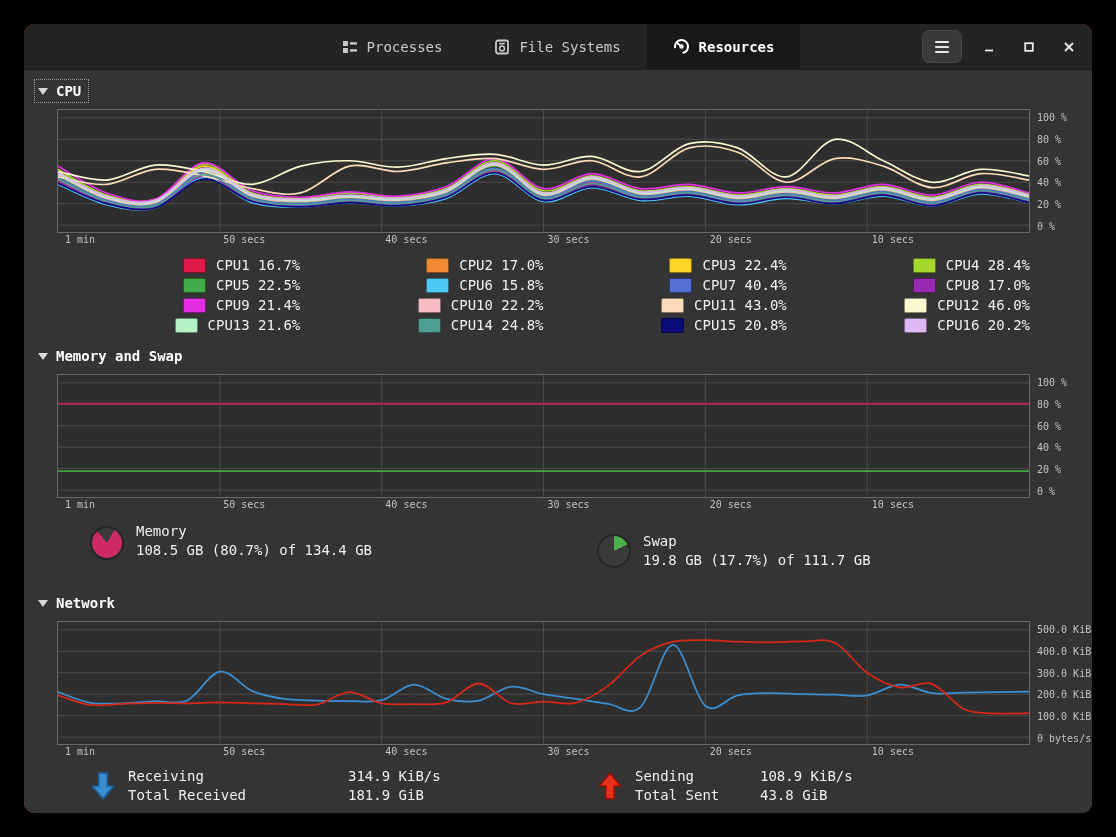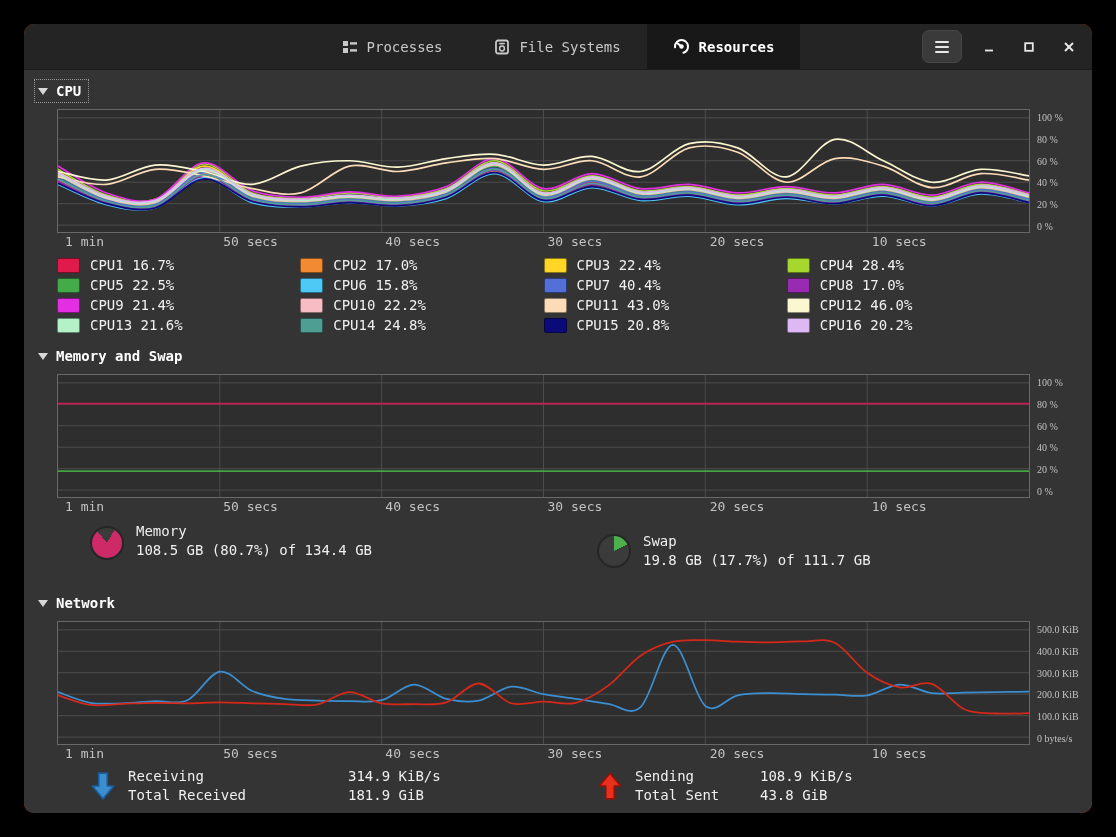--- a/index.html
+++ b/index.html
@@ -25,28 +25,28 @@
   .section-header.focused{outline:1px dotted #999;outline-offset:1px;}
   .tri{width:0;height:0;border-left:5px solid transparent;border-right:5px solid transparent;
     border-top:7px solid #d8d8d8;}
   .sec-cpu-h{margin-top:11px;} .sec-mem-h{margin-top:11px;} .sec-net-h{margin-top:9px;}
   
   .chart-block{margin-left:33px;margin-top:8px;}
   .chart-row{display:flex;}
   .plot{width:973px;height:124px;background:#2e2e2e;border:1px solid #686868;position:relative;box-sizing:border-box;}
   .plot svg{display:block;width:100%;height:100%;}
   .yaxis{width:60px;position:relative;}
-  .yaxis span{position:absolute;left:7px;font-size:10px;color:#c2c2c2;white-space:nowrap;font-family:Liberation Serif, serif;}
+  .yaxis span{position:absolute;left:7px;font-size:10px;color:#c2c2c2;white-space:nowrap;}
   .xaxis{position:relative;height:14px;width:973px;}
-  .xaxis span{position:absolute;top:1px;font-size:13px;color:#c2c2c2;white-space:nowrap;}
+  .xaxis span{position:absolute;top:1px;font-size:10px;color:#c2c2c2;white-space:nowrap;}
   .grid{stroke:#4d4d4d;stroke-width:1;}
   
   .cpu-legend{margin:8px 0 0 33px;width:973px;display:grid;grid-template-columns:repeat(4,1fr);
     grid-auto-rows:20px;}
-  .legend-item{display:flex;align-items:center;gap:10px;color:#f0f0f0;font-size:14px;}
+  .legend-item{display:flex;align-items:center;gap:10px;color:#f0f0f0;font-size:14px;justify-content:flex-end;}
   .swatch{width:23px;height:15px;border-radius:2px;border:1px solid rgba(0,0,0,0.45);box-sizing:border-box;}
   
   .info-row{position:relative;height:62px;margin-top:10px;}
   .info-block{position:absolute;top:0;display:flex;align-items:center;gap:12px;color:#efefef;font-size:14px;}
   .pie{width:30px;height:30px;border-radius:50%;border:2px solid #262626;box-sizing:content-box;}
   .info-lines div{line-height:19px;white-space:pre;}
   .net-row{position:relative;height:44px;margin-top:8px;}
   .net-line{display:flex;line-height:19px;}
   .net-lbl{display:inline-block;}
   .arrow-ico{flex:0 0 auto;}

